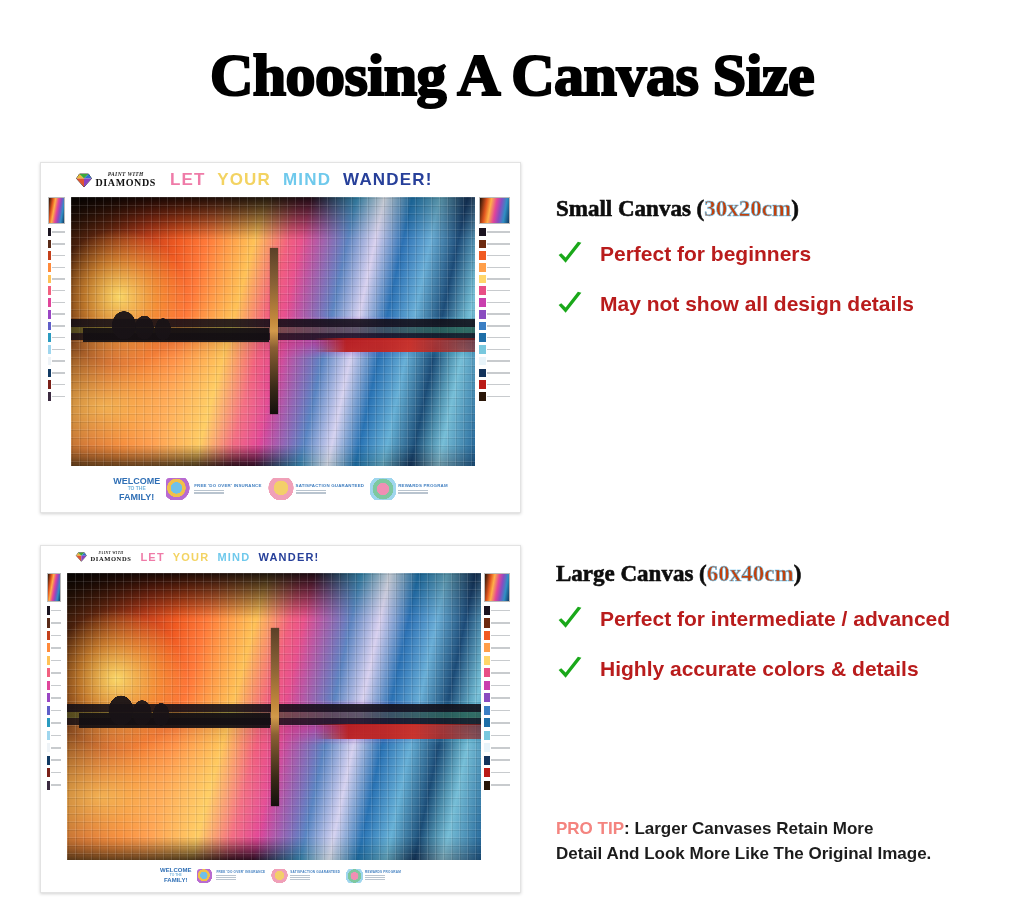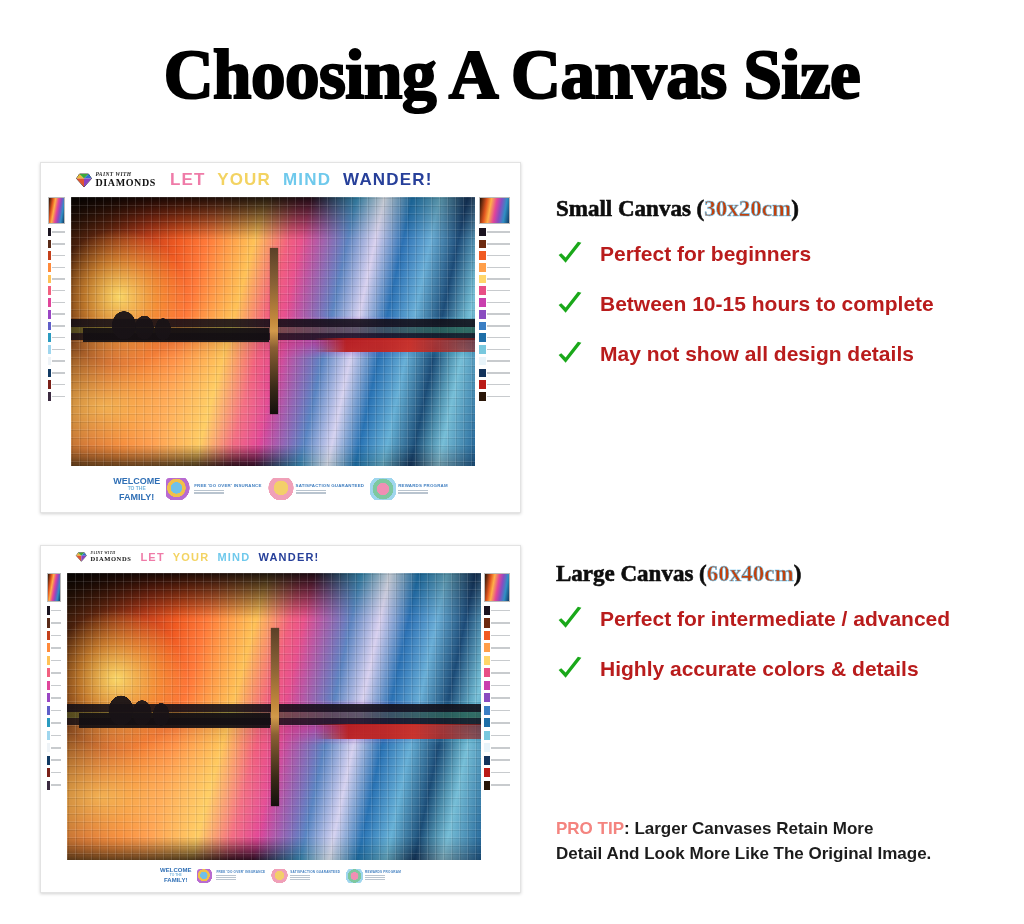--- a/index.html
+++ b/index.html
@@ -11,21 +11,21 @@
     overflow:hidden;
     position:relative;
   }
 
   
   #page-title{
     position:absolute; left:0; top:36px; width:1024px;
     text-align:center;
     font-family:"Liberation Serif", serif;
     font-weight:bold;
-    font-size:69px;
+    font-size:60px;
     line-height:78px;
     letter-spacing:-0.5px;
     color:#000000;
     -webkit-text-stroke:2.2px #000;
     white-space:nowrap;
   }
 
   
   .canvas-panel{
     position:absolute;
@@ -39,21 +39,21 @@
 
   .panel-header{
     position:absolute; left:0; top:0; width:100%;
     display:flex; align-items:center;
     padding-left:7%;
     white-space:nowrap;
   }
   #panel-small .panel-header{ height:34px; }
   #panel-large .panel-header{ height:22px; }
 
-  .brand{ display:flex; align-items:center; gap:4px; }
+  .brand{ display:flex; align-items:center; gap:4px;text-align:center; }
   .brand-gem{ display:block; }
   .brand-text{ display:flex; flex-direction:column; line-height:1; }
   .brand-sub{
     font-family:"Liberation Serif", serif;
     font-style:italic; font-weight:bold;
     color:#1d1d1d; letter-spacing:.4px;
   }
   .brand-main{
     font-family:"Liberation Serif", serif;
     font-weight:bold; color:#111; letter-spacing:.6px;
@@ -643,26 +643,20 @@
   <div class="feature">
     <svg class="check" viewBox="0 0 32 32">
         <path d="M3 17 L11 26 L29 3 L25 2 L11 20 L6 15 Z" fill="#1aa81a"></path>
       </svg>
     <span class="feature-text">Perfect for beginners</span>
   </div>
   <div class="feature">
     <svg class="check" viewBox="0 0 32 32">
         <path d="M3 17 L11 26 L29 3 L25 2 L11 20 L6 15 Z" fill="#1aa81a"></path>
       </svg>
-    <span class="feature-text">Between 10-15 hours to complete</span>
-  </div>
-  <div class="feature">
-    <svg class="check" viewBox="0 0 32 32">
-        <path d="M3 17 L11 26 L29 3 L25 2 L11 20 L6 15 Z" fill="#1aa81a"></path>
-      </svg>
     <span class="feature-text">May not show all design details</span>
   </div>
 </div>
 
 <div class="side-block" id="block-large">
   <div class="block-heading">
     <span>Large Canvas (</span><span class="size-hl">60x40cm</span><span>)</span>
   </div>
 
   <div class="feature">

